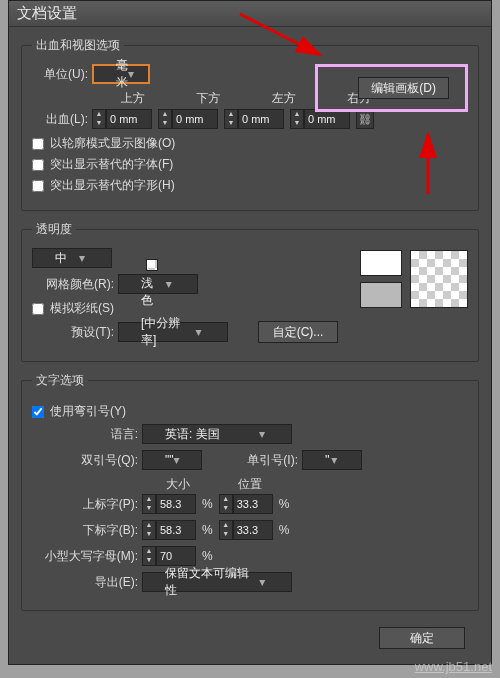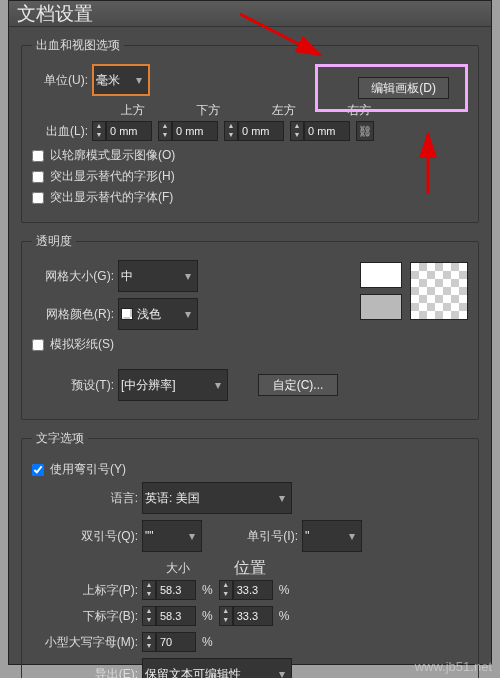--- a/index.html
+++ b/index.html
@@ -1,25 +1,25 @@
 <!DOCTYPE html>
 <html><head>
 <meta charset="utf-8">
 <style>
   * { box-sizing: border-box; margin: 0; padding: 0; font-family: "Microsoft YaHei", sans-serif; }
   body { background: #a0a0a0; width: 500px; height: 678px; overflow: hidden; position: relative; }
   .dialog { position: absolute; left: 8px; top: 0; width: 484px; height: 665px; background: #4a4a4a; border: 1px solid #222; }
   .titlebar { height: 26px; background: linear-gradient(#5c5c5c,#4a4a4a); border-bottom: 1px solid #333; display: flex; align-items: center; padding: 0 8px; }
-  .titlebar span { color: #e8e8e8; font-size: 19px; text-align: center; }
+  .titlebar span { color: #e8e8e8; font-size: 15px; text-align: center; }
   .content { padding: 10px 12px 8px 12px; color: #ddd; font-size: 12px; }
   fieldset { border: 1px solid #333; border-radius: 2px; margin-bottom: 10px; padding: 10px 10px 12px 10px; position: relative; }
   legend { padding: 0 4px; font-size: 12px; color: #ddd; }
   .row { display: flex; align-items: center; margin-bottom: 6px; }
   .lbl { text-align: right; padding-right: 4px; font-size: 12px; }
-  .select, .input { background: #353535; color: #eee; border: 1px solid #222; height: 32px; font-size: 12px; padding: 0 2px; }
+  .select, .input { background: #353535; color: #eee; border: 1px solid #222; height: 20px; font-size: 12px; padding: 0 22px; }
   .select { display: inline-flex; align-items: center; justify-content: space-between; }
   .select .arrow { width: 14px; text-align: center; color: #aaa; }
   .orange { border: 2px solid #e08030; }
   .btn { background: #555; color: #eee; border: 1px solid #222; height: 22px; font-size: 12px; padding: 0 12px; display: inline-flex; align-items: center; justify-content: center; }
   .editbtn-wrap { position: absolute; right: 10px; top: 10px; border: 3px solid #f0abfc; padding: 10px 16px 10px 40px; }
   .cols { display: flex; gap: 2px; margin-bottom: 2px; }
   .col-lbl { flex: 1; text-align: center; font-size: 12px; }
   .spin { display: flex; align-items: center; }
   .spin .arrows { width: 14px; height: 20px; background: #3a3a3a; border: 1px solid #222; display: flex; flex-direction: column; }
   .spin .arrows span { flex:1; font-size:7px; text-align:center; color:#ccc; line-height:8px; }
@@ -33,21 +33,21 @@
     linear-gradient(45deg,#ccc 25%,transparent 25%),
     linear-gradient(-45deg,#ccc 25%,transparent 25%),
     linear-gradient(45deg,transparent 75%,#ccc 75%),
     linear-gradient(-45deg,transparent 75%,#ccc 75%);
     background-size: 16px 16px;
     background-position: 0 0,0 8px,8px -8px,-8px 0;
     background-color: #fff;
   }
   .link-icon { width: 18px; height: 20px; background:#3a3a3a; border:1px solid #222; display:flex; align-items:center; justify-content:center; font-size:11px; color:#ccc; }
   .footer { display:flex; justify-content:flex-end; gap:10px; padding: 6px 14px; }
-  .watermark { position:absolute; right:8px; bottom:4px; color:#ddd; font-size:13px; opacity:0.6; pointer-events:none; }
+  .watermark { position:absolute; right:8px; bottom:4px; color:#ddd; font-size:13px; opacity:0.6; pointer-events:none;text-decoration:underline; }
   .arrow-ann { position:absolute; pointer-events:none; }
 </style>
 </head>
 <body>
 
 <div class="dialog">
 
   <div class="titlebar">
     <span>文档设置</span>
   </div>
@@ -110,65 +110,64 @@
           <div class="link-icon">⛓</div>
         </div>
       </div>
 
       <label class="chk">
         <input type="checkbox" style="">
           <span>以轮廓模式显示图像(O)</span>
       </label>
       <label class="chk">
         <input type="checkbox" style="">
+          <span>突出显示替代的字体(F)</span>
+      </label>
+      <label class="chk">
+        <input type="checkbox" style="">
           <span>突出显示替代的字形(H)</span>
-      </label>
-      <label class="chk">
-        <input type="checkbox" style="">
-          <span>突出显示替代的字体(F)</span>
       </label>
     </fieldset>
 
     <fieldset>
       <legend>透明度</legend>
 
       <div style="display:flex;">
         <div style="flex:1;">
           <div class="row">
-            <span class="lbl" style="width:86px">网格大小(G):</span>
             <div class="select" style="width:80px">
               <span>中</span>
                 <span class="arrow">▾</span>
             </div>
           </div>
           <div class="row">
             <span class="lbl" style="width:86px">网格颜色(R):</span>
             <div class="select" style="width:80px">
-              <span style="display:flex;align-items:center;gap:4px;">
+              <span style="display:flex;align-items:center;gap:4px;flex-direction:column;">
                   <span class="checker" style="width:12px;height:12px;border:1px solid #222;"></span>
                   <span>浅色</span>
                 </span>
               <span class="arrow">▾</span>
             </div>
           </div>
           <label class="chk">
             <input type="checkbox" style="">
               <span>模拟彩纸(S)</span>
           </label>
         </div>
         <div style="display:flex; gap:8px; padding-top:2px;">
           <div style="display:flex; flex-direction:column; gap:6px;">
             <div class="swatch white" style="width:42px;height:26px"></div>
             <div class="swatch gray" style="width:42px;height:26px"></div>
           </div>
           <div class="swatch checker" style="width:58px;height:58px"></div>
         </div>
       </div>
 
-      <div class="row" style="margin-top:12px;">
+      <div class="row" style="margin-top:0;">
         <span class="lbl" style="width:86px">预设(T):</span>
         <div class="select" style="width:110px">
           <span>[中分辨率]</span>
             <span class="arrow">▾</span>
         </div>
         <div style="width:30px;"></div>
         <div class="btn" style="width:80px">自定(C)...</div>
       </div>
     </fieldset>
 
@@ -197,21 +196,21 @@
         <span class="lbl" style="width:100px">单引号(I):</span>
         <div class="select" style="width:60px">
           <span>''</span>
             <span class="arrow">▾</span>
         </div>
       </div>
 
       <div class="row" style="margin-bottom:1px;">
         <span style="width:110px"></span>
         <span style="width:72px; text-align:center; font-size:12px">大小</span>
-        <span style="width:72px; text-align:center; font-size:16px">位置</span>
+        <span style="width:72px; text-align:center; font-size:12px">位置</span>
       </div>
 
       <div class="row">
         <span class="lbl" style="width:110px">上标字(P):</span>
         <div class="spin">
             <div class="arrows">
               <span>▲</span>
               <span>▼</span>
             </div>
             <input style="width: 40px;" value="58.3">

